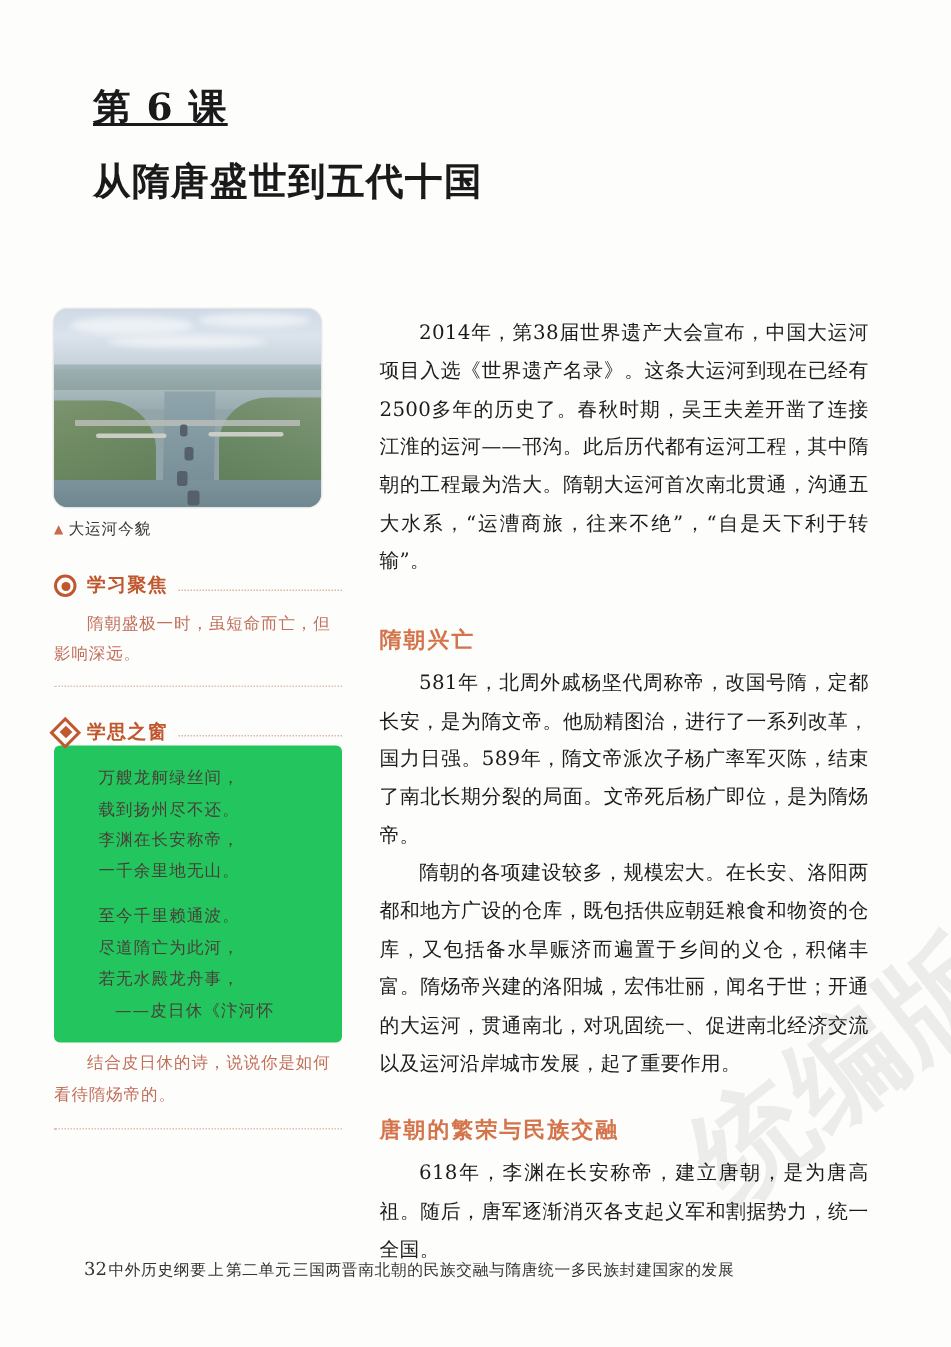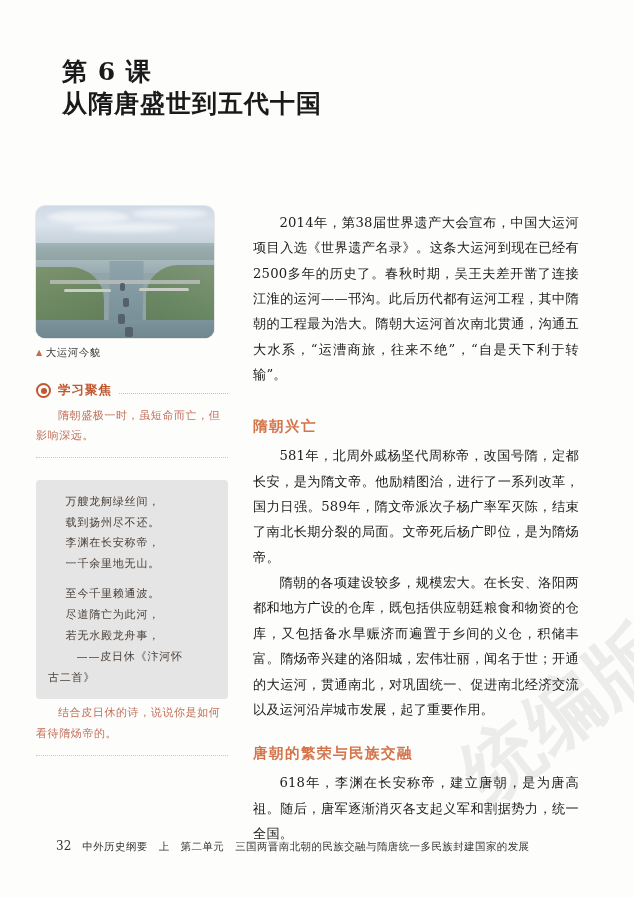--- a/index.html
+++ b/index.html
@@ -45,29 +45,30 @@
     top: 56px;
     width: 420px;
   }
   .lesson-no {
     font-family: "DejaVu Serif", serif;
     font-size: 25px;
     font-weight: 700;
     color: #1a1a1a;
     letter-spacing: 1px;
     line-height: 1.25;
+    text-decoration: underline;
   }
   .lesson-title {
     font-family: "DejaVu Serif", serif;
     font-size: 25px;
     font-weight: 700;
     color: #1a1a1a;
     letter-spacing: 1px;
     line-height: 1.35;
-    margin-top: 0;
+    margin-top: 17px;
   }
 
   
   .left-col {
     position: absolute;
     left: 36px;
     top: 206px;
     width: 192px;
   }
 
@@ -210,22 +211,22 @@
     color: #c2705a;
     text-indent: 2em;
     letter-spacing: .6px;
   }
   .focus-bottom-rule {
     margin-top: 10px;
     border-top: 1px dotted #dcc4b3;
   }
 
   .poem-box {
-    margin-top: 22px;
-    background: #e5e5e5;
+    margin-top: 0;
+    background: #22c55e;
     border-radius: 4px;
     padding: 12px 12px 10px 12px;
   }
   .poem-line {
     font-family: "DejaVu Serif", serif;
     font-size: 11px;
     line-height: 1.9;
     color: #4a3f37;
     letter-spacing: .8px;
     text-indent: 1.6em;
@@ -284,21 +285,21 @@
   }
   .sec-head.first { margin-top: 30px; }
 
   
   .footer {
     position: absolute;
     left: 56px;
     bottom: 44px;
     display: flex;
     align-items: baseline;
-    gap: 11px;
+    gap: 1px;
     color: #3c3c3c;
   }
   .footer-pageno {
     font-family: "DejaVu Serif", serif;
     font-size: 12px;
     color: #333;
   }
   .footer-text {
     font-family: "DejaVu Serif", serif;
     font-size: 10.5px;
@@ -350,32 +351,36 @@
       <div class="side-head">
         <span class="icon-flower"></span>
         <span class="side-head-title">学习聚焦</span>
         <span class="side-rule"></span>
       </div>
       <div class="focus-text">隋朝盛极一时，虽短命而亡，但影响深远。</div>
       <div class="focus-bottom-rule"></div>
     </div>
 
     <div class="side-block">
+      <div class="side-head">
+        <span class="icon-diamond"></span>
+        <span class="side-head-title">学思之窗</span>
+        <span class="side-rule"></span>
+      </div>
 
       <div class="poem-box">
         <div class="poem-line">万艘龙舸绿丝间，</div>
         <div class="poem-line">载到扬州尽不还。</div>
         <div class="poem-line">李渊在长安称帝，</div>
         <div class="poem-line">一千余里地无山。</div>
         <div class="poem-gap"></div>
         <div class="poem-line">至今千里赖通波。</div>
         <div class="poem-line">尽道隋亡为此河，</div>
         <div class="poem-line">若无水殿龙舟事，</div>
         <div class="poem-attrib">——皮日休《汴河怀</div>
-        <div class="poem-attrib poem-attrib-2">古二首》</div>
       </div>
 
       <div class="study-question">结合皮日休的诗，说说你是如何看待隋炀帝的。</div>
       <div class="block-bottom-rule"></div>
     </div>
 
   </div>
 
   <div class="main-col">
 

